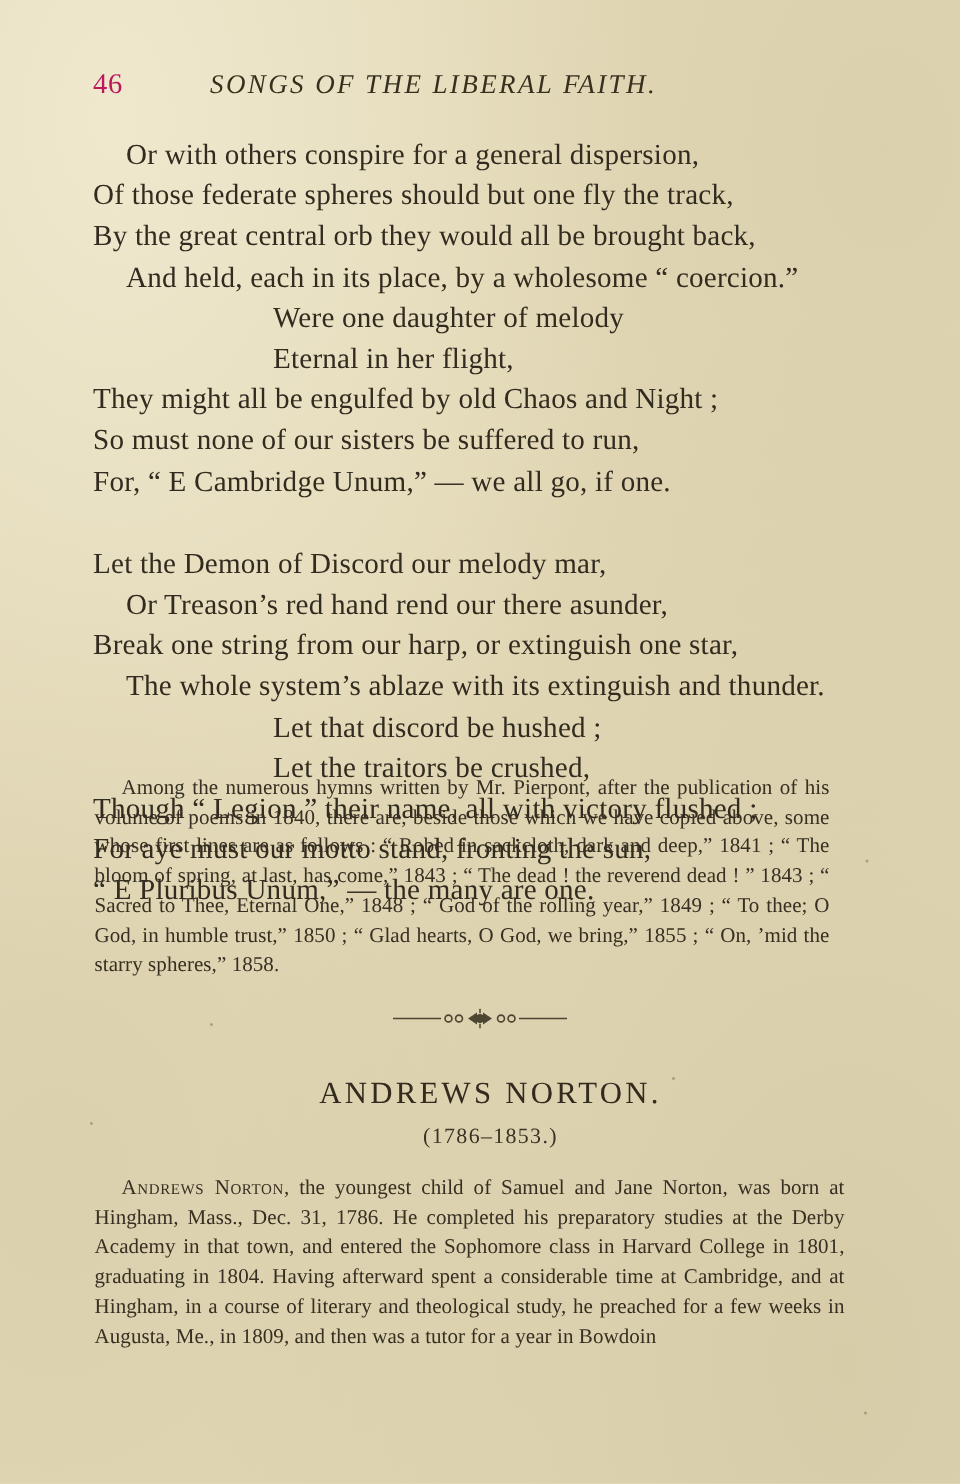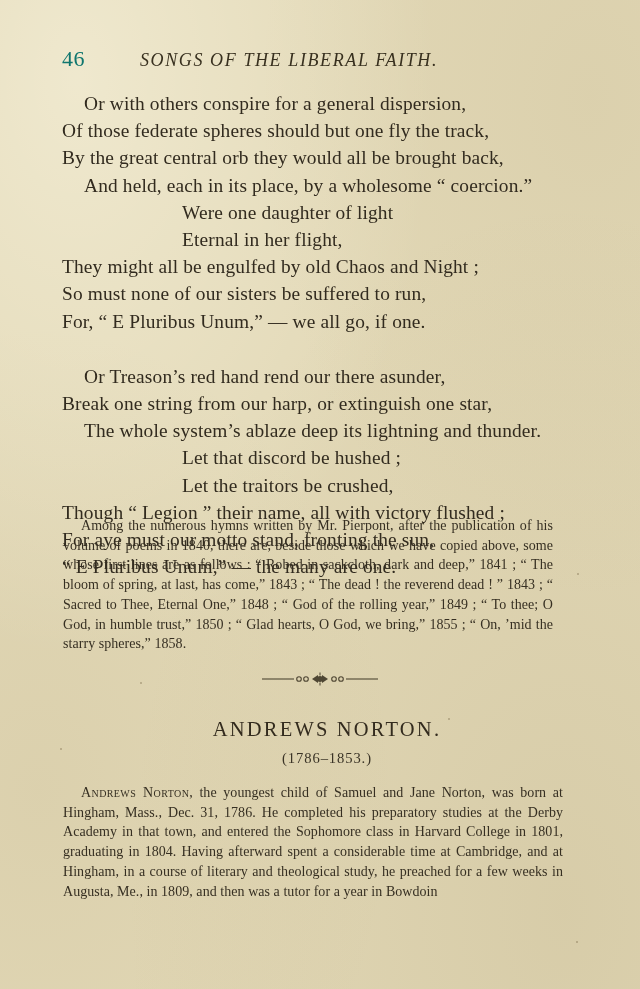--- a/index.html
+++ b/index.html
@@ -35,23 +35,23 @@
   .running-head {
     position: absolute;
     top: 46px;
     left: 62px;
     right: 62px;
     height: 24px;
     display: flex;
     align-items: baseline;
   }
   .folio {
-    font-size: 22px;
+    font-size: 19px;
     letter-spacing: .5px;
-    color: #0f766e;
+    color: #be185d;
     width: 78px;
   }
   .head-title {
     font-style: italic;
     font-size: 18px;
     letter-spacing: 1.6px;
     color: #38301f;
     white-space: nowrap;
   }
 
@@ -153,31 +153,32 @@
     <span class="head-title">SONGS OF THE LIBERAL FAITH.</span>
   </div>
 
   <div class="poem">
 
     <div class="stanza">
       <div class="vline ind-1">Or with others conspire for a general dispersion,</div>
       <div class="vline ind-0">Of those federate spheres should but one fly the track,</div>
       <div class="vline ind-0">By the great central orb they would all be brought back,</div>
       <div class="vline ind-1">And held, each in its place, by a wholesome “ coercion.”</div>
-      <div class="vline ind-2">Were one daughter of light</div>
+      <div class="vline ind-2">Were one daughter of melody</div>
       <div class="vline ind-2">Eternal in her flight,</div>
       <div class="vline ind-0">They might all be engulfed by old Chaos and Night ;</div>
       <div class="vline ind-0">So must none of our sisters be suffered to run,</div>
-      <div class="vline ind-0">For, “ E Pluribus Unum,” — we all go, if one.</div>
+      <div class="vline ind-0">For, “ E Cambridge Unum,” — we all go, if one.</div>
     </div>
 
     <div class="stanza">
+      <div class="vline ind-0">Let the Demon of Discord our melody mar,</div>
       <div class="vline ind-1">Or Treason’s red hand rend our there asunder,</div>
       <div class="vline ind-0">Break one string from our harp, or extinguish one star,</div>
-      <div class="vline ind-1">The whole system’s ablaze deep its lightning and thunder.</div>
+      <div class="vline ind-1">The whole system’s ablaze with its extinguish and thunder.</div>
       <div class="vline ind-2">Let that discord be hushed ;</div>
       <div class="vline ind-2">Let the traitors be crushed,</div>
       <div class="vline ind-0">Though “ Legion ” their name, all with victory flushed ;</div>
       <div class="vline ind-0">For aye must our motto stand, fronting the sun,</div>
       <div class="vline ind-0">“ E Pluribus Unum,” — the many are one.</div>
     </div>
 
   </div>
 
   <div class="prose" id="note-para">

